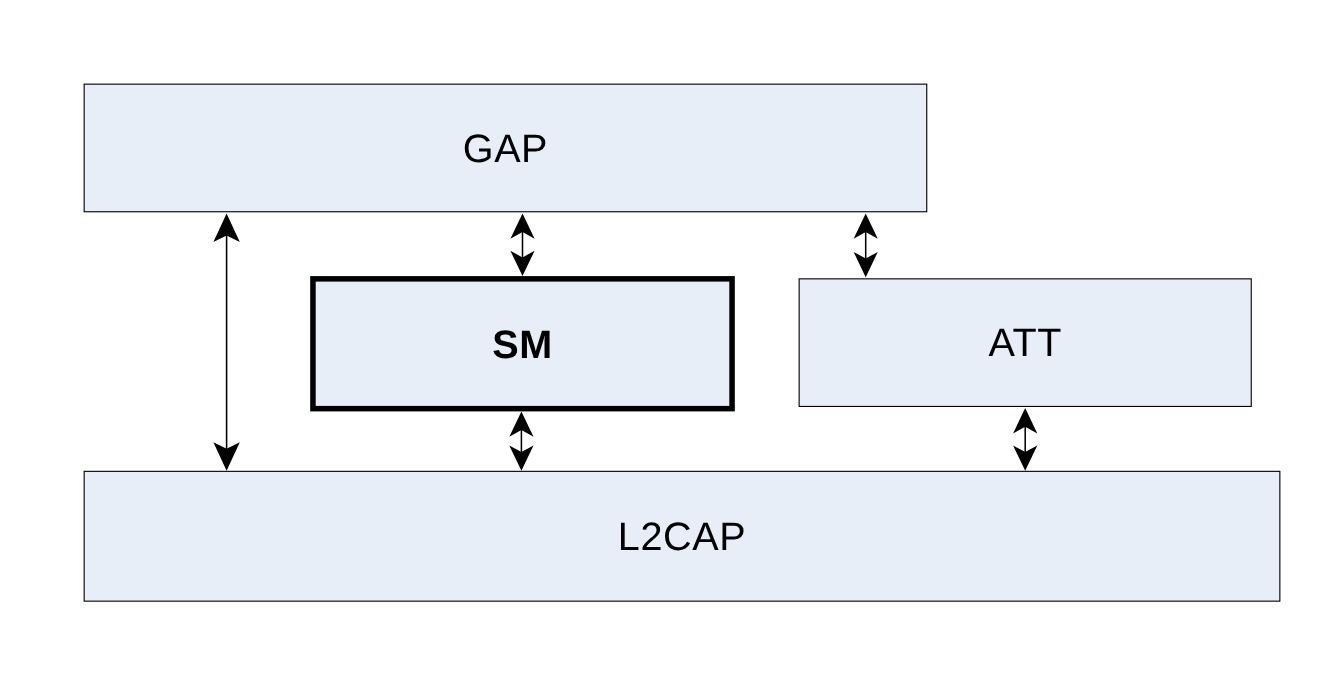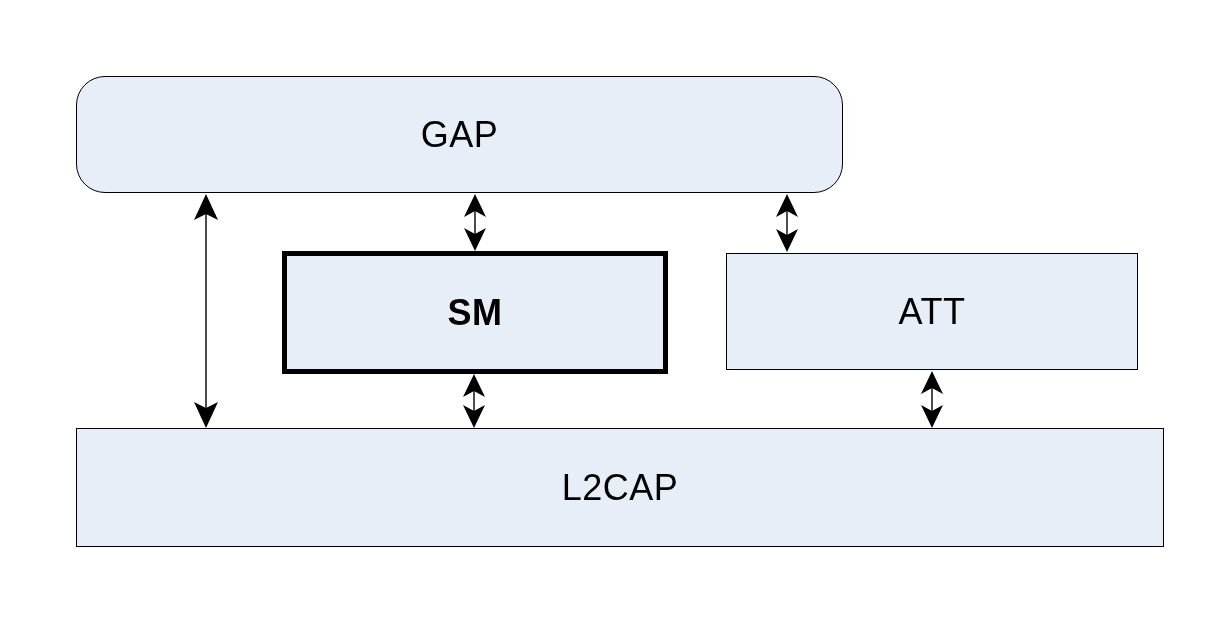--- a/index.html
+++ b/index.html
@@ -25,21 +25,21 @@
     box-sizing: border-box;
     background: var(--node-fill, #E8EEF7);
     border: 1px solid var(--node-border, #000000);
     display: flex;
     align-items: center;
     justify-content: center;
     font-size: 36px;
     color: #000000;
     letter-spacing: 0.5px;
   }
-  #node-gap   { left: 76px;  top: 76px;  width: 767px;  height: 117px; border-radius: 29px; }
+  #node-gap   { left: 76px;  top: 76px;  width: 767px;  height: 117px; }
   #node-sm    { left: 282px; top: 251px; width: 386px;  height: 123px; border-width: 5px; font-weight: bold; }
   #node-att   { left: 726px; top: 253px; width: 412px;  height: 117px; }
   #node-l2cap { left: 76px;  top: 428px; width: 1088px; height: 119px; }
   .arrows {
     position: absolute;
     left: 0; top: 0;
     width: 1213px;
     height: 623px;
     pointer-events: none;
     color: var(--arrow, #000000);

